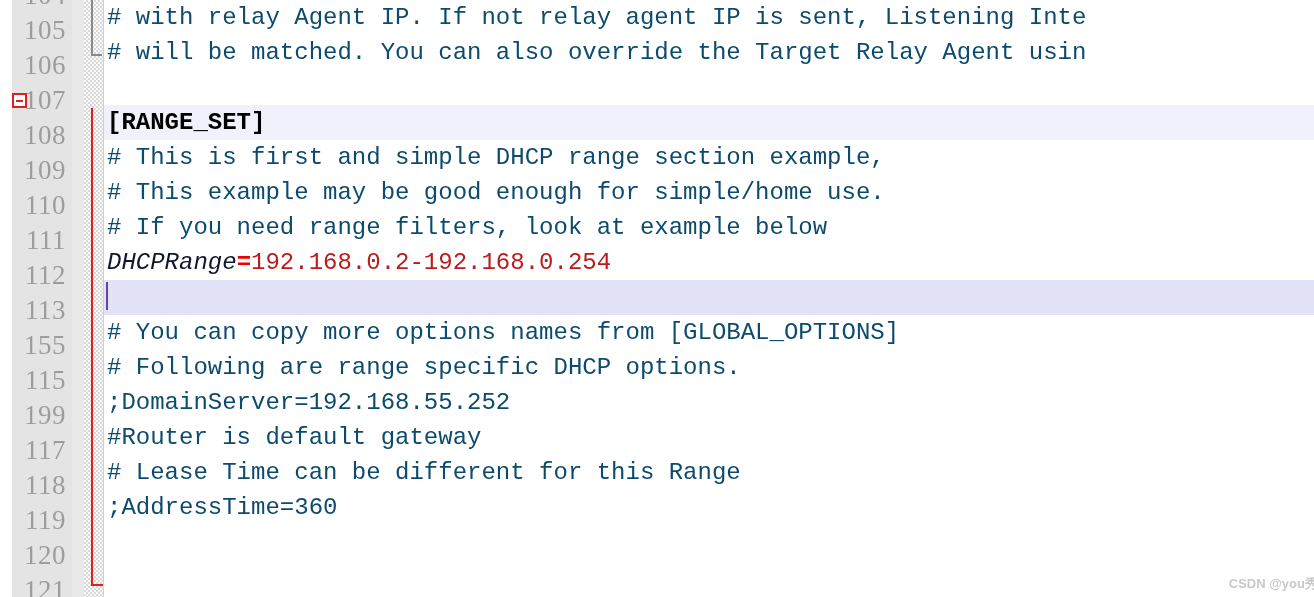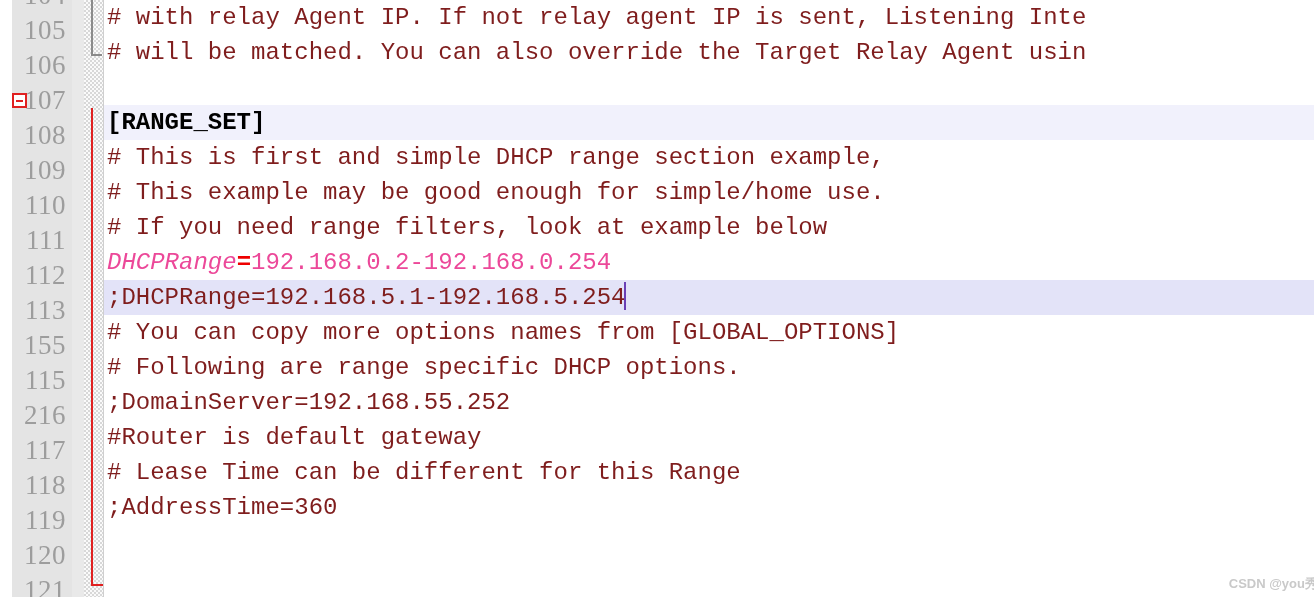--- a/index.html
+++ b/index.html
@@ -153,25 +153,25 @@
     font-size: 24px;
     color: #111111;
     padding-left: 3px;
   }
   .code-row.hl-section {
     background: #f1f1fc;
   }
   .code-row.hl-current {
     background: #e3e3f8;
   }
-  .tok-comment { color: #7f1d1d; }
+  .tok-comment { color: #0c4a6e; }
   .tok-section { color: #000000; font-weight: bold; }
-  .tok-key     { color: #ec4899; font-style: italic; }
+  .tok-key     { color: #0f172a; font-style: italic; }
   .tok-eq      { color: #ee0000; font-weight: bold; }
-  .tok-val     { color: #ec4899; }
+  .tok-val     { color: #b91c1c; }
 
   .caret {
     display: inline-block;
     width: 2px;
     height: 28px;
     background: #6a3fb5;
     vertical-align: -6px;
     margin-left: -1px;
   }
 
@@ -206,21 +206,21 @@
       <div class="lnum">106</div>
       <div class="lnum">107</div>
       <div class="lnum">108</div>
       <div class="lnum">109</div>
       <div class="lnum">110</div>
       <div class="lnum">111</div>
       <div class="lnum">112</div>
       <div class="lnum">113</div>
       <div class="lnum">155</div>
       <div class="lnum">115</div>
-      <div class="lnum">216</div>
+      <div class="lnum">199</div>
       <div class="lnum">117</div>
       <div class="lnum">118</div>
       <div class="lnum">119</div>
       <div class="lnum">120</div>
       <div class="lnum">121</div>
     </div>
 
   <div class="fold-layer">
     <div class="fold-gray-vline" style="top:-6px;height:62px;"></div>
     <div class="fold-gray-corner" style="top:54px;"></div>
@@ -234,21 +234,21 @@
 
   <div class="code-area" id="code-area">
       <div class="code-row"><span class="tok-comment"># with relay Agent IP. If not relay agent IP is sent, Listening Inte</span></div>
       <div class="code-row"><span class="tok-comment"># will be matched. You can also override the Target Relay Agent usin</span></div>
       <div class="code-row"><span class=""></span></div>
       <div class="code-row hl-section"><span class="tok-section">[RANGE_SET]</span></div>
       <div class="code-row"><span class="tok-comment"># This is first and simple DHCP range section example,</span></div>
       <div class="code-row"><span class="tok-comment"># This example may be good enough for simple/home use.</span></div>
       <div class="code-row"><span class="tok-comment"># If you need range filters, look at example below</span></div>
       <div class="code-row"><span class="tok-key">DHCPRange</span><span class="tok-eq">=</span><span class="tok-val">192.168.0.2-192.168.0.254</span></div>
-      <div class="code-row hl-current"><span class="tok-comment">;DHCPRange=192.168.5.1-192.168.5.254</span><span class="caret"></span></div>
+      <div class="code-row hl-current"><span class="caret"></span></div>
       <div class="code-row"><span class="tok-comment"># You can copy more options names from [GLOBAL_OPTIONS]</span></div>
       <div class="code-row"><span class="tok-comment"># Following are range specific DHCP options.</span></div>
       <div class="code-row"><span class="tok-comment">;DomainServer=192.168.55.252</span></div>
       <div class="code-row"><span class="tok-comment">#Router is default gateway</span></div>
       <div class="code-row"><span class="tok-comment"># Lease Time can be different for this Range</span></div>
       <div class="code-row"><span class="tok-comment">;AddressTime=360</span></div>
       <div class="code-row"><span class=""></span></div>
     </div>
 
   <div class="watermark">CSDN @you秀</div>

